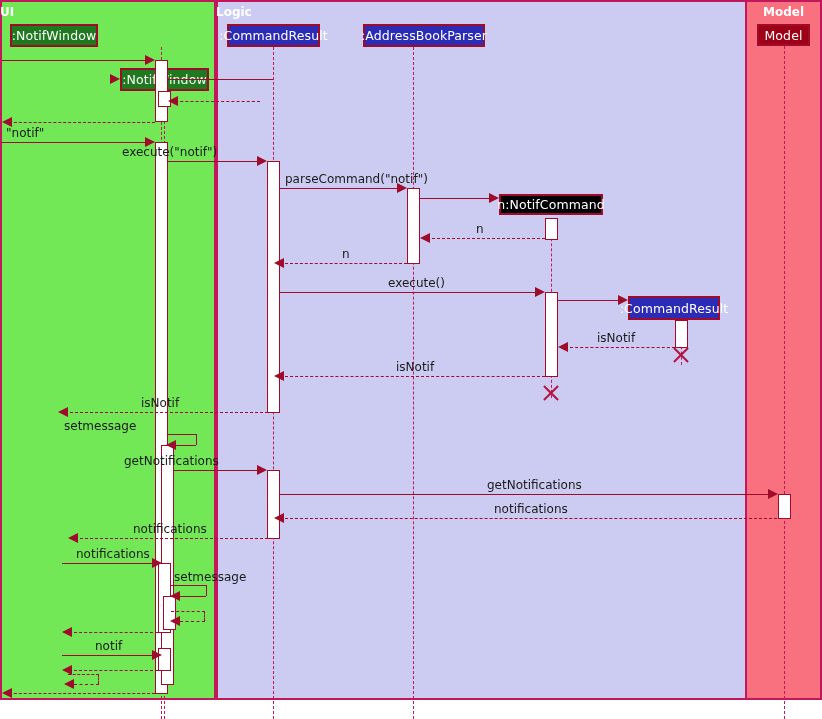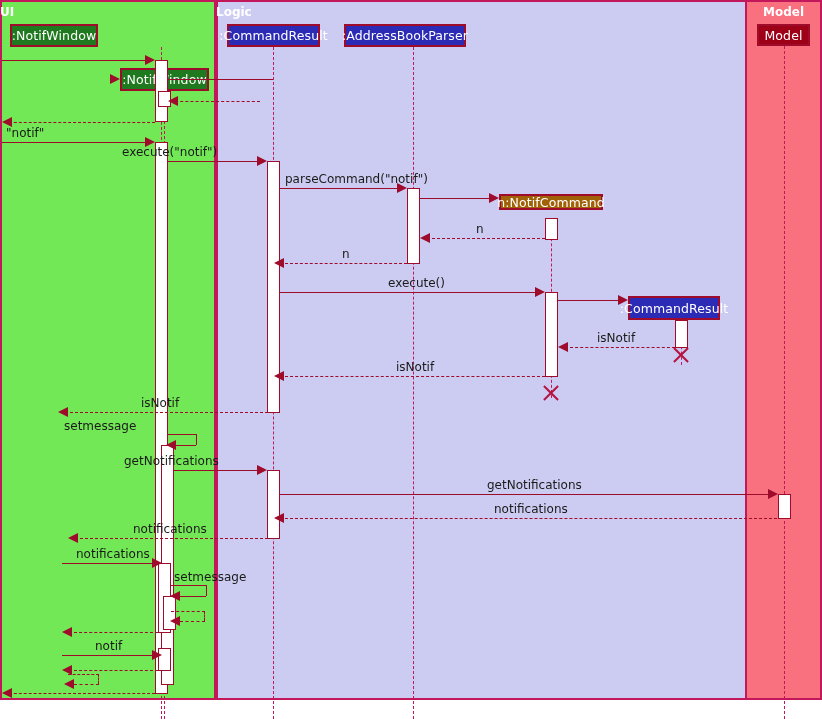--- a/index.html
+++ b/index.html
@@ -55,25 +55,25 @@
   </div>
 
   <div class="actor-box" style="left:120px;top:68px;width:89px;height:23px;background:#1f7a1f;">
     <span>:NotifWindow</span>
   </div>
 
   <div class="actor-box" style="left:227px;top:24px;width:93px;height:23px;background:#2b2bb5;">
     <span>:CommandResult</span>
   </div>
 
-  <div class="actor-box" style="left:344px;top:24px;width:122px;height:23px;background:#2b2bb5;">
+  <div class="actor-box" style="left:363px;top:24px;width:122px;height:23px;background:#2b2bb5;">
     <span>:AddressBookParser</span>
   </div>
 
-  <div class="actor-box" style="left:499px;top:194px;width:104px;height:16px;background:#a16207;">
+  <div class="actor-box" style="left:499px;top:194px;width:104px;height:21px;background:#000000;">
     <span>n:NotifCommand</span>
   </div>
 
   <div class="actor-box" style="left:628px;top:296px;width:92px;height:24px;background:#2b2bb5;">
     <span>:CommandResult</span>
   </div>
 
   <div class="actor-box" style="left:757px;top:24px;width:53px;height:22px;background:#9e0017;">
     <span>Model</span>
   </div>

